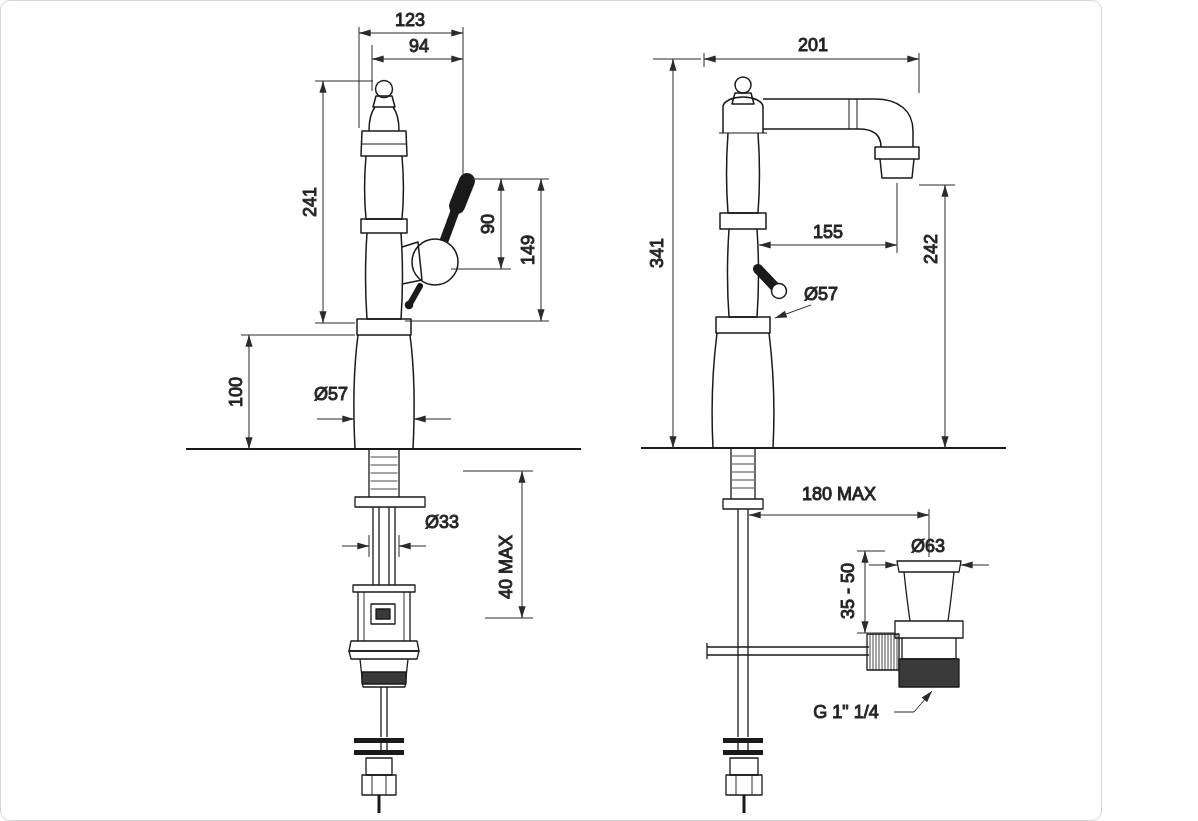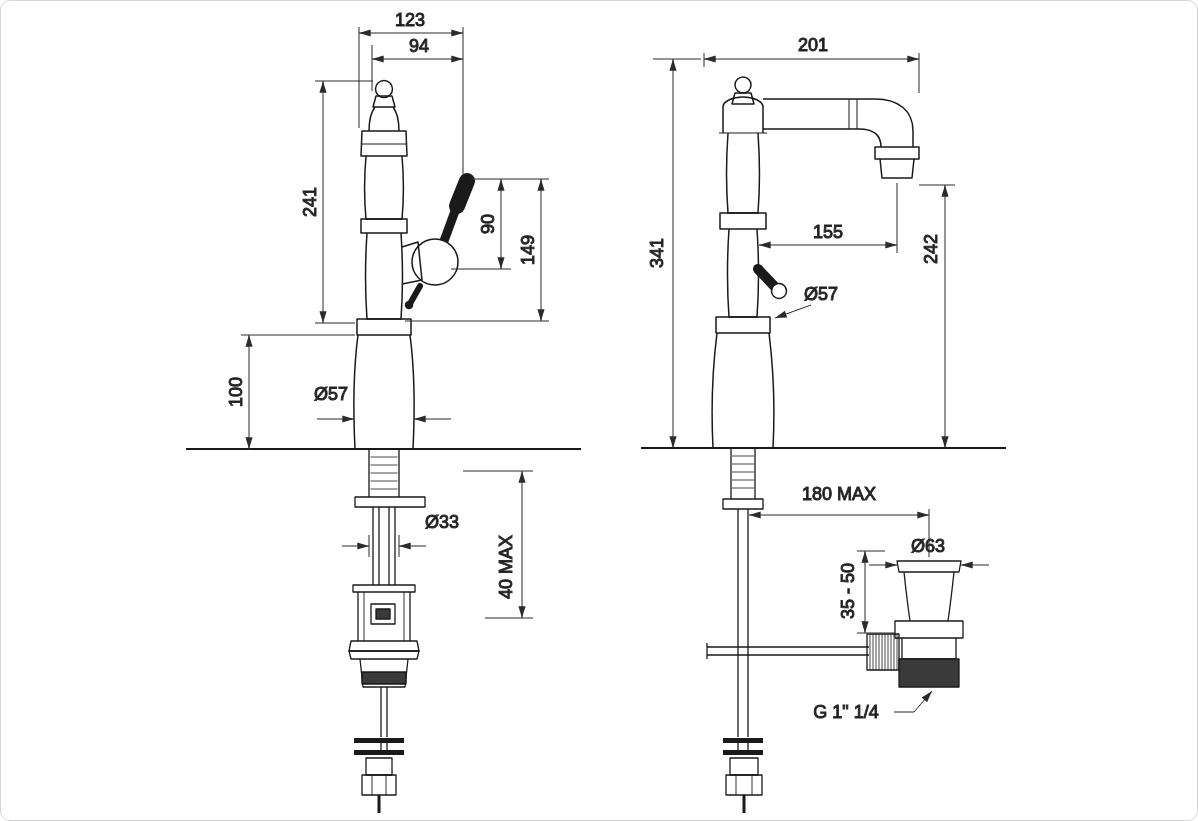--- a/index.html
+++ b/index.html
@@ -1,17 +1,17 @@
 <!DOCTYPE html>
 <html><head>
 <meta charset="utf-8">
 <style>
   html,body{margin:0;padding:0;background:#ffffff;}
   .sheet{
-    width:1198px;height:821px;box-sizing:border-box;background:#ffffff;
+    width:1102px;height:821px;box-sizing:border-box;background:#ffffff;
     border:1px solid #d6d6d6;border-radius:10px;overflow:hidden;position:relative;
   }
   svg{display:block;}
   svg text{
     font-family:"Liberation Sans","DejaVu Sans",sans-serif;
     font-size:18px;fill:#161616;
   }
   .ln{fill:none;stroke:#1a1a1a;stroke-linejoin:round;}
   .dm{fill:none;stroke:#2b2b2b;}
   .solid{fill:#3a3a3a;stroke:#1a1a1a;}

